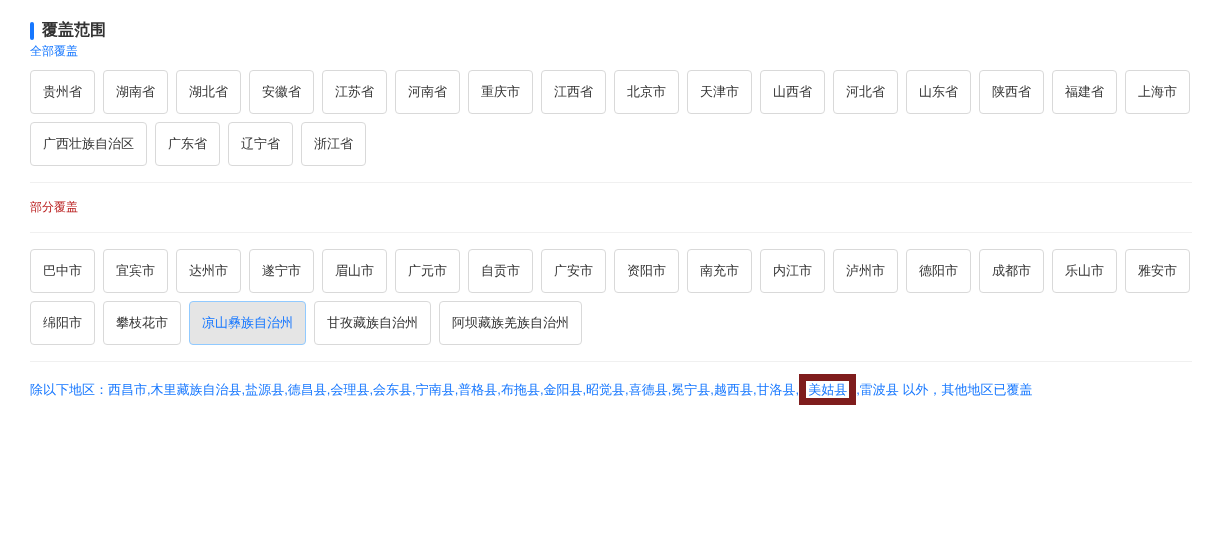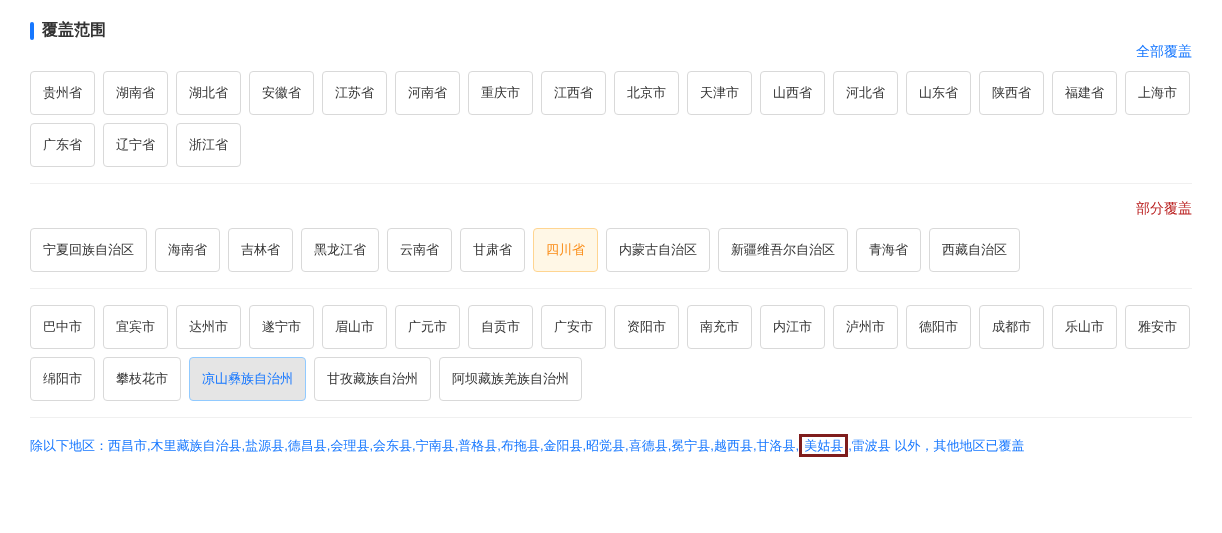--- a/index.html
+++ b/index.html
@@ -21,25 +21,24 @@
     .section-title::before {
       content: '';
       display: inline-block;
       width: 4px;
       height: 18px;
       background: #1677ff;
       margin-right: 8px;
       border-radius: 2px;
     }
     .sub-title {
-      font-size: 14px;
+      font-size: 12px;
       color: #1677ff;
       margin-bottom: 10px;
       cursor: pointer;
-      text-align: right;
     }
     .sub-title.orange {
       color: #b91c1c;
     }
     .tag-row {
       display: flex;
       flex-wrap: wrap;
       gap: 8px;
       margin-bottom: 10px;
     }
@@ -72,21 +71,21 @@
       border-top: 1px solid #f0f0f0;
       margin: 16px 0;
     }
     .footer-text {
       font-size: 13px;
       color: #1677ff;
       line-height: 1.8;
     }
     .highlight-box {
       display: inline;
-      border: 3px solid #7f1d1d;
+      border: 7px solid #7f1d1d;
       padding: 1px 2px;
     }
     .section-block {
       margin-bottom: 6px;
     }
   </style>
 </head>
 <body>
 
 <div>
@@ -107,43 +106,31 @@
         <span class="tag">重庆市</span>
         <span class="tag">江西省</span>
         <span class="tag">北京市</span>
         <span class="tag">天津市</span>
         <span class="tag">山西省</span>
         <span class="tag">河北省</span>
         <span class="tag">山东省</span>
         <span class="tag">陕西省</span>
         <span class="tag">福建省</span>
         <span class="tag">上海市</span>
+        <span class="tag">广西壮族自治区</span>
         <span class="tag">广东省</span>
         <span class="tag">辽宁省</span>
         <span class="tag">浙江省</span>
       </div>
   </div>
 
   <hr class="divider">
 
   <div class="section-block">
     <div class="sub-title orange">部分覆盖</div>
-    <div class="tag-row" id="partial-province-row">
-        <span class="tag">宁夏回族自治区</span>
-        <span class="tag">海南省</span>
-        <span class="tag">吉林省</span>
-        <span class="tag">黑龙江省</span>
-        <span class="tag">云南省</span>
-        <span class="tag">甘肃省</span>
-        <span class="tag active-orange">四川省</span>
-        <span class="tag">内蒙古自治区</span>
-        <span class="tag">新疆维吾尔自治区</span>
-        <span class="tag">青海省</span>
-        <span class="tag">西藏自治区</span>
-      </div>
   </div>
 
   <hr class="divider">
 
   <div class="section-block">
     <div class="tag-row" id="city-row">
         <span class="tag">巴中市</span>
         <span class="tag">宜宾市</span>
         <span class="tag">达州市</span>
         <span class="tag">遂宁市</span>

